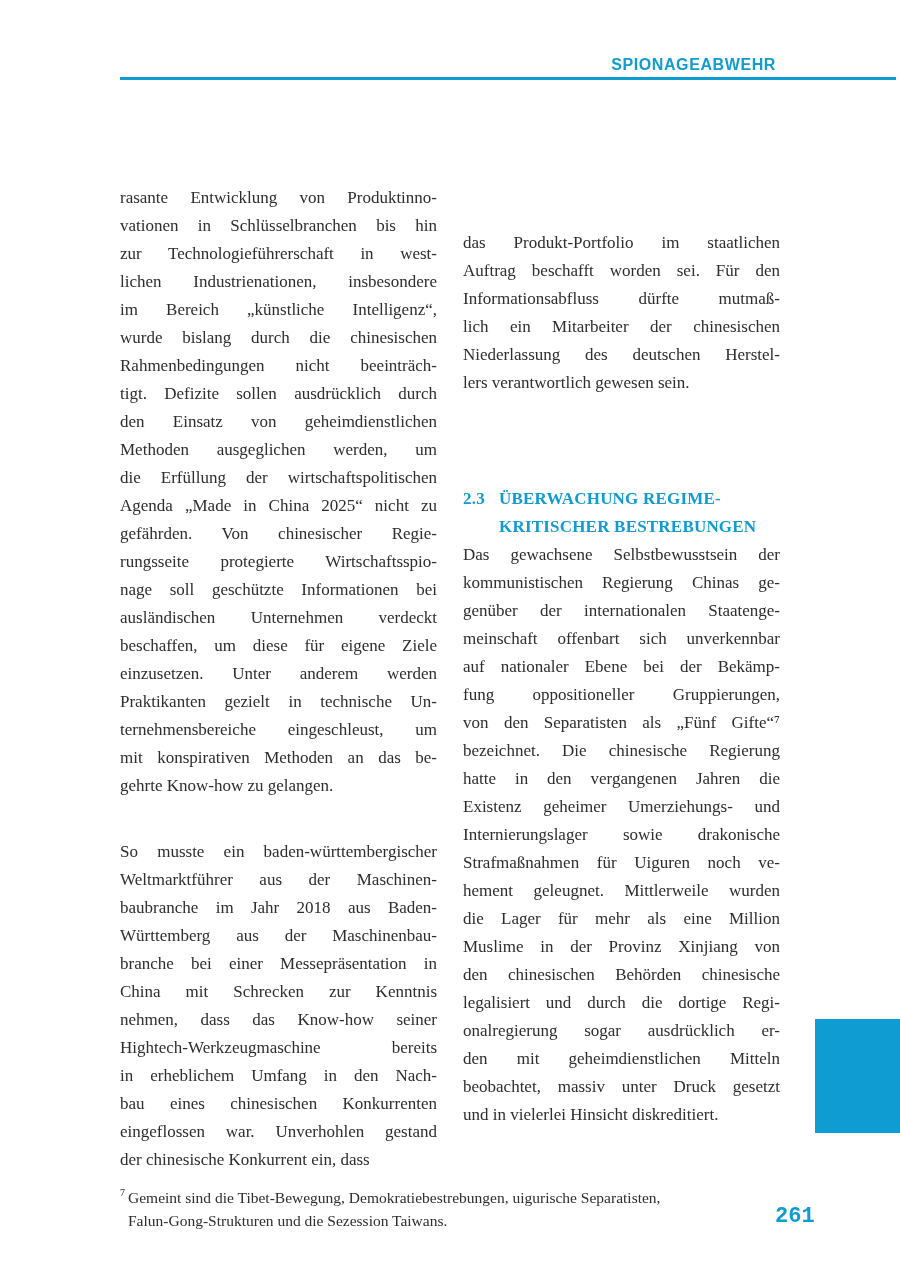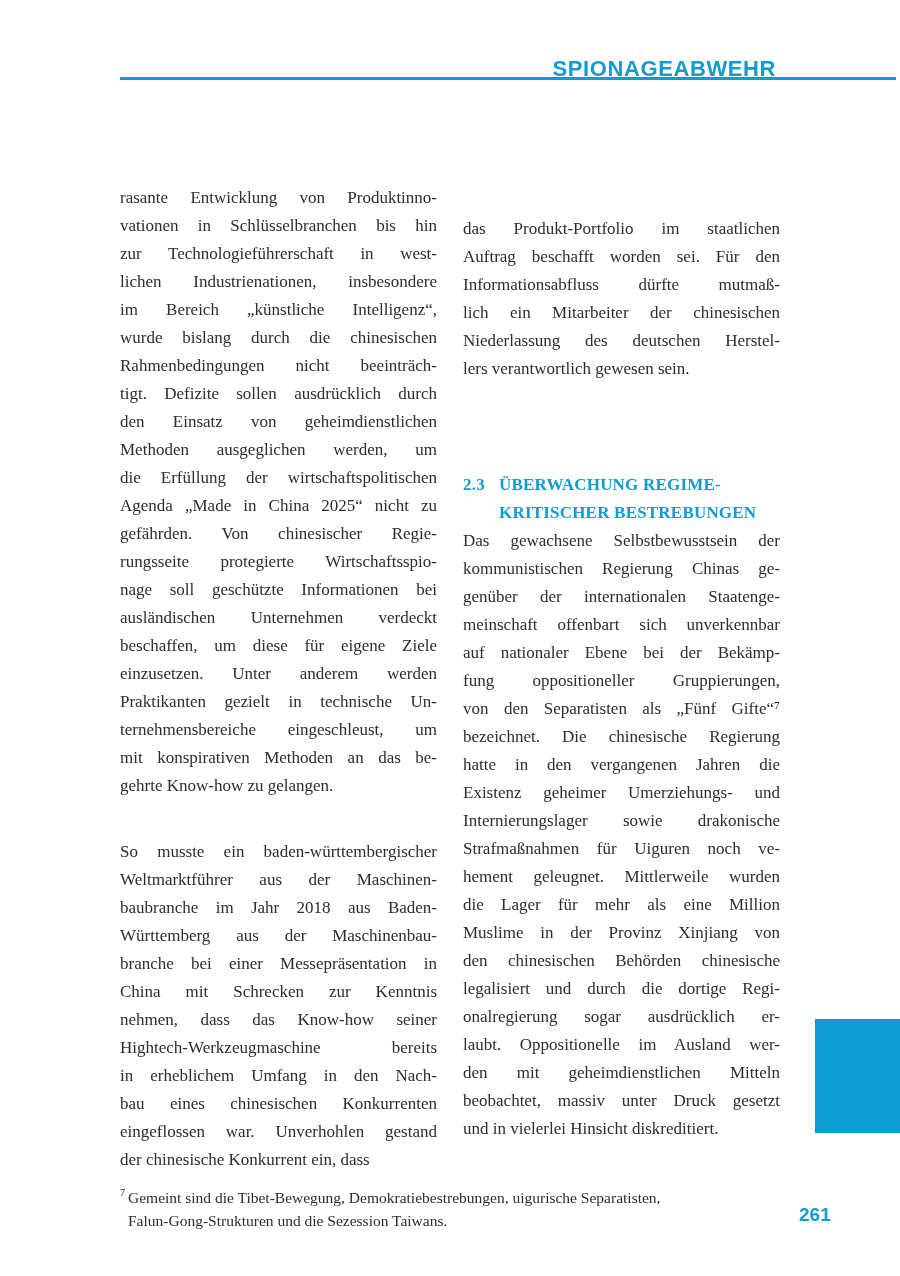--- a/index.html
+++ b/index.html
@@ -13,21 +13,21 @@
     overflow: hidden;
     font-family: "Liberation Serif", "DejaVu Serif", serif;
     color: var(--ink);
   }
   .header-title {
     position: absolute;
     top: 56px;
     right: 124px;
     font-family: "Liberation Sans", sans-serif;
     font-weight: bold;
-    font-size: 22px;
+    font-size: 16px;
     letter-spacing: 0.6px;
     color: var(--accent);
     white-space: nowrap;
   }
   .header-rule {
     position: absolute;
     top: 77px;
     left: 120px;
     width: 776px;
     height: 3px;
@@ -82,25 +82,25 @@
   .footnote sup {
     font-size: 10px;
     position: relative;
     top: -1px;
     margin-right: 3px;
     line-height: 0;
   }
   .fn-indent { padding-left: 8px; }
   .page-number {
     position: absolute;
-    left: 799px;
+    left: 775px;
     top: 1204px;
-    font-family: Liberation Sans, sans-serif;
+    font-family: Liberation Mono, monospace;
     font-weight: bold;
-    font-size: 19px;
+    font-size: 22px;
     color: var(--accent);
   }
 </style>
 </head>
 <body>
 
 <div class="page">
 
   <span class="header-title">SPIONAGEABWEHR</span>
 
@@ -179,21 +179,20 @@
           <div class="tl">hatte in den vergangenen Jahren die</div>
           <div class="tl">Existenz geheimer Umerziehungs- und</div>
           <div class="tl">Internierungslager sowie drakonische</div>
           <div class="tl">Strafmaßnahmen für Uiguren noch ve-</div>
           <div class="tl">hement geleugnet. Mittlerweile wurden</div>
           <div class="tl">die Lager für mehr als eine Million</div>
           <div class="tl">Muslime in der Provinz Xinjiang von</div>
           <div class="tl">den chinesischen Behörden chinesische</div>
           <div class="tl">legalisiert und durch die dortige Regi-</div>
           <div class="tl">onalregierung sogar ausdrücklich er-</div>
-          <div class="tl">laubt. Oppositionelle im Ausland wer-</div>
           <div class="tl">den mit geheimdienstlichen Mitteln</div>
           <div class="tl">beobachtet, massiv unter Druck gesetzt</div>
           <div class="tl last">und in vielerlei Hinsicht diskreditiert.</div>
         </div>
     </div>
 
   </div>
 
   <div class="accent-block"></div>
 

